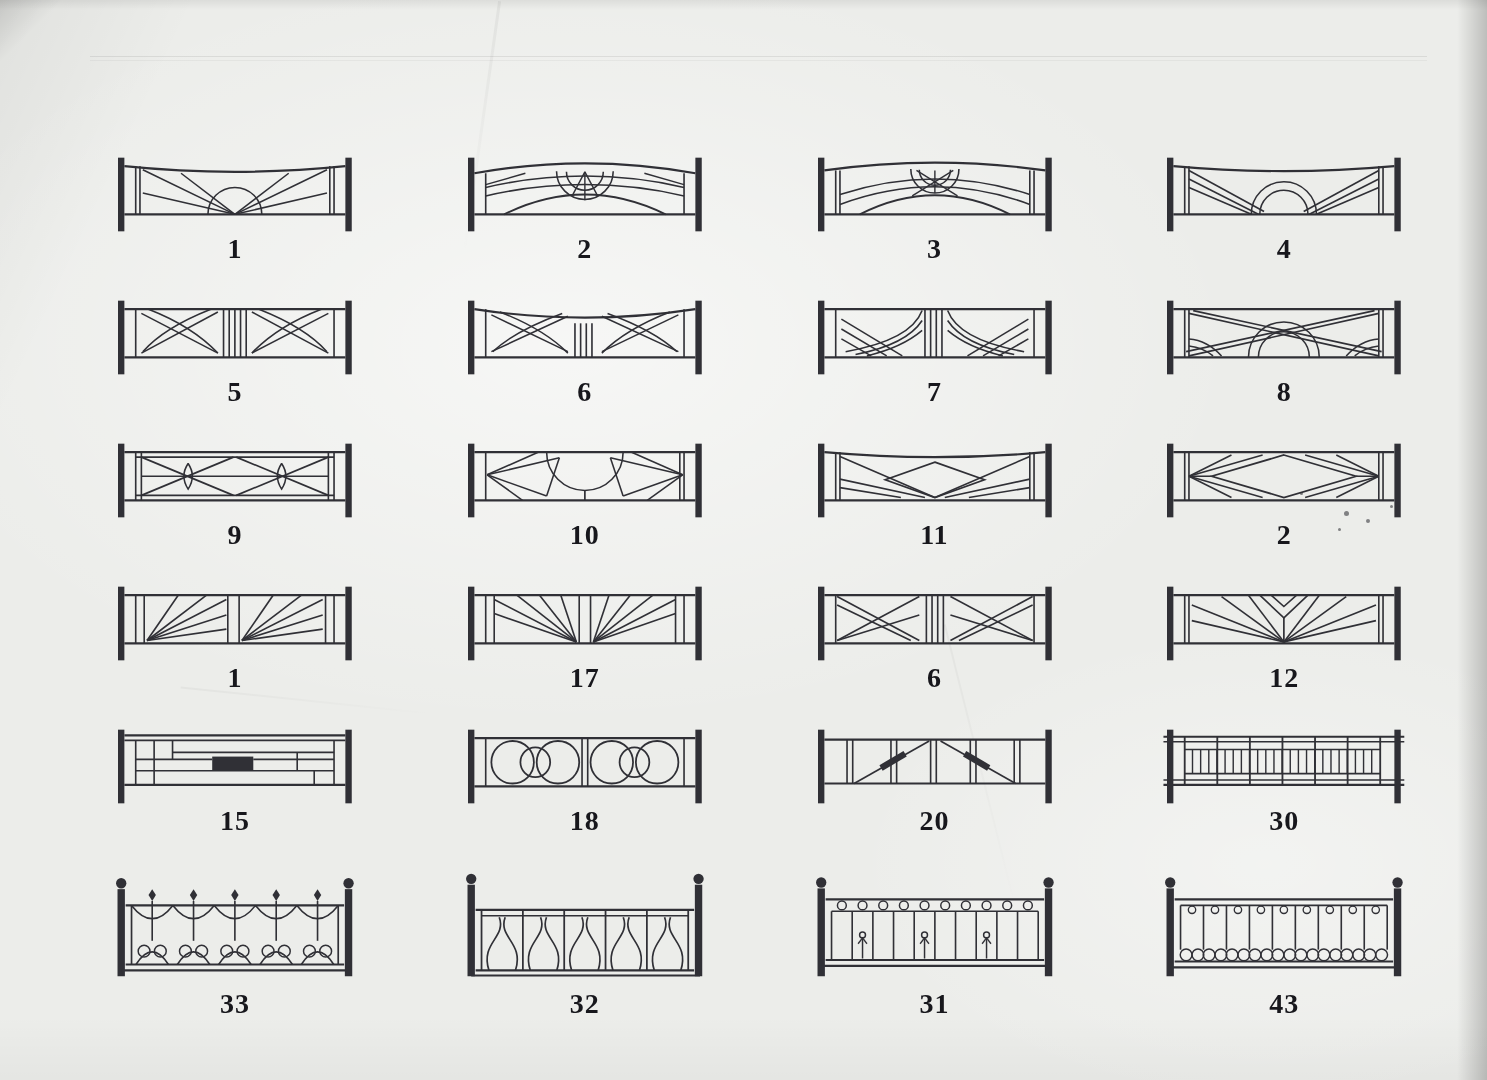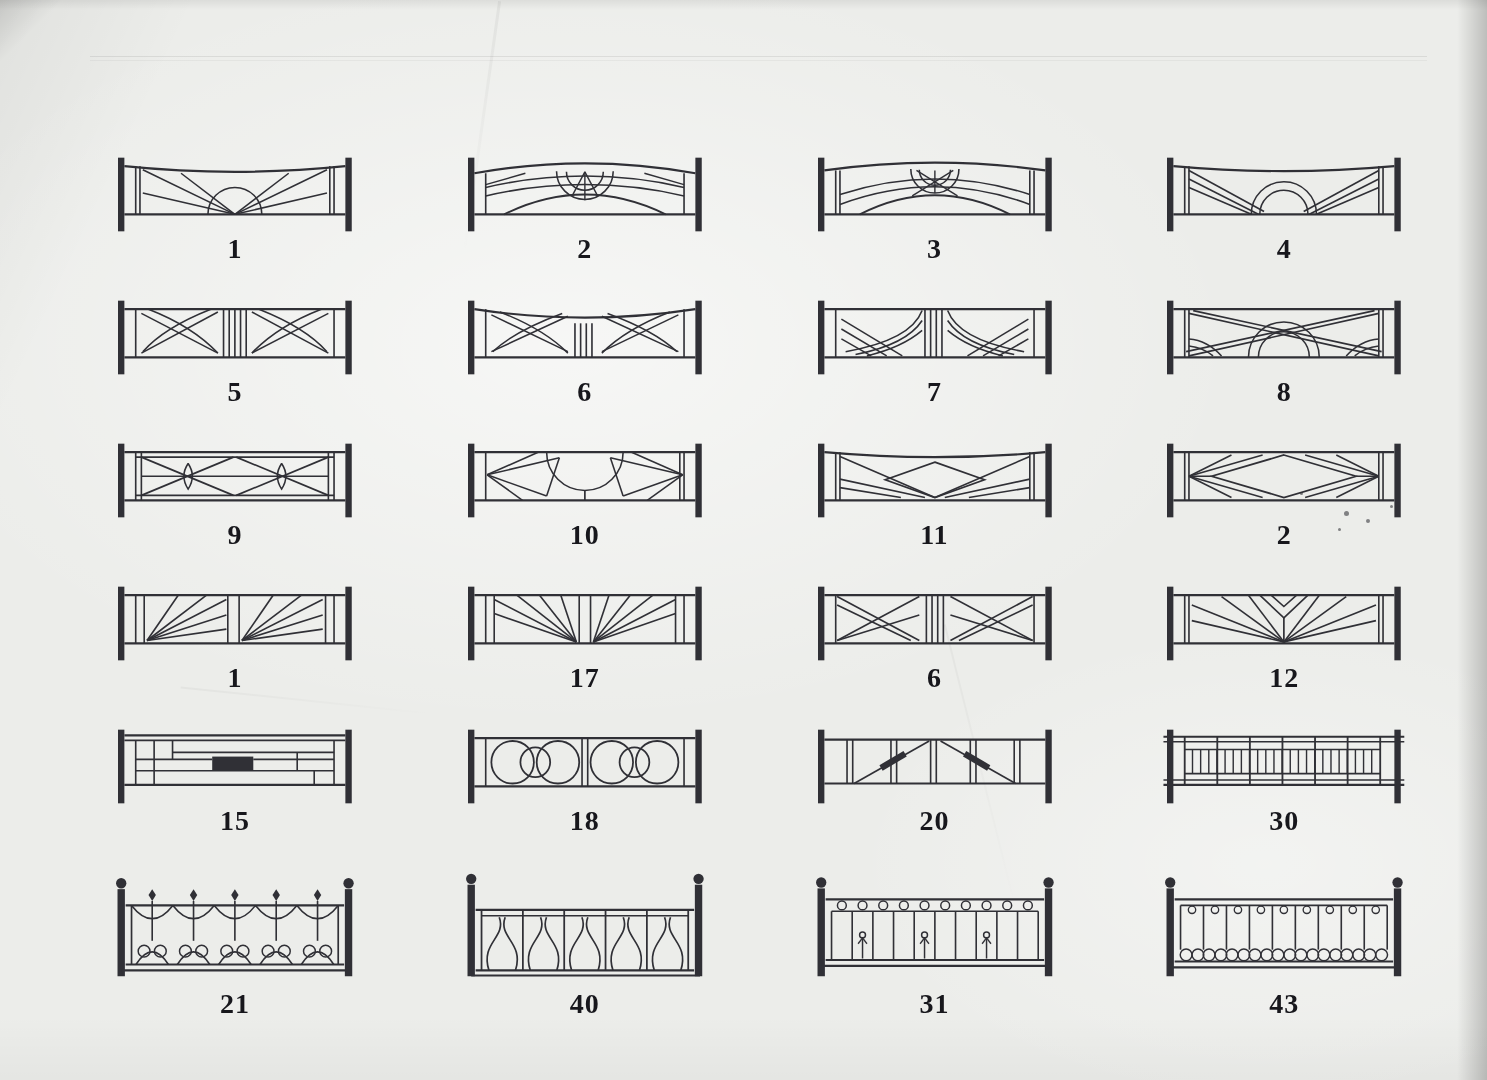--- a/index.html
+++ b/index.html
@@ -586,21 +586,21 @@
           <circle cx="225" cy="114" r="8" fill="none" stroke="#303036" stroke-width="2"></circle>
           <circle cx="247" cy="114" r="8" fill="none" stroke="#303036" stroke-width="2"></circle>
           <path d="M214,132 Q236,98 258,132" fill="none" stroke="#303036" stroke-width="2.2"></path>
           <path d="M264,52 Q292,88 320,52" fill="none" stroke="#303036" stroke-width="2.2"></path>
           <line x1="292" y1="46" x2="292" y2="100" stroke="#303036" stroke-width="2.2"></line>
           <path d="M292,30 l5,8 l-5,8 l-5,-8 Z" fill="#303036" stroke="none" stroke-width="2.2"></path>
           <circle cx="281" cy="114" r="8" fill="none" stroke="#303036" stroke-width="2"></circle>
           <circle cx="303" cy="114" r="8" fill="none" stroke="#303036" stroke-width="2"></circle>
           <path d="M270,132 Q292,98 314,132" fill="none" stroke="#303036" stroke-width="2.2"></path>
         </svg>
-      <figcaption class="num">21</figcaption>
+      <figcaption class="num">33</figcaption>
     </figure>
     <figure class="cell">
       <svg class="art" viewBox="0 0 360 170">
           <circle cx="26" cy="16" r="7" fill="#303036" stroke="none" stroke-width="2.2"></circle>
           <rect x="21" y="24" width="10" height="124" fill="#303036"></rect>
           <circle cx="334" cy="16" r="7" fill="#303036" stroke="none" stroke-width="2.2"></circle>
           <rect x="329" y="24" width="10" height="124" fill="#303036"></rect>
           <line x1="32" y1="58" x2="328" y2="58" stroke="#303036" stroke-width="3"></line>
           <line x1="40" y1="66" x2="320" y2="66" stroke="#303036" stroke-width="2.2"></line>
           <line x1="32" y1="140" x2="328" y2="140" stroke="#303036" stroke-width="3"></line>
@@ -615,21 +615,21 @@
           <path d="M86,140 C98,102 62,96 72,68" fill="none" stroke="#303036" stroke-width="2.3"></path>
           <path d="M106,140 C94,102 130,96 120,68" fill="none" stroke="#303036" stroke-width="2.3"></path>
           <path d="M142,140 C154,102 118,96 128,68" fill="none" stroke="#303036" stroke-width="2.3"></path>
           <path d="M162,140 C150,102 186,96 176,68" fill="none" stroke="#303036" stroke-width="2.3"></path>
           <path d="M198,140 C210,102 174,96 184,68" fill="none" stroke="#303036" stroke-width="2.3"></path>
           <path d="M218,140 C206,102 242,96 232,68" fill="none" stroke="#303036" stroke-width="2.3"></path>
           <path d="M254,140 C266,102 230,96 240,68" fill="none" stroke="#303036" stroke-width="2.3"></path>
           <path d="M274,140 C262,102 298,96 288,68" fill="none" stroke="#303036" stroke-width="2.3"></path>
           <path d="M310,140 C322,102 286,96 296,68" fill="none" stroke="#303036" stroke-width="2.3"></path>
         </svg>
-      <figcaption class="num">40</figcaption>
+      <figcaption class="num">32</figcaption>
     </figure>
     <figure class="cell">
       <svg class="art" viewBox="0 0 360 170">
           <circle cx="26" cy="21" r="7" fill="#303036" stroke="none" stroke-width="2.2"></circle>
           <rect x="21" y="29" width="10" height="119" fill="#303036"></rect>
           <circle cx="334" cy="21" r="7" fill="#303036" stroke="none" stroke-width="2.2"></circle>
           <rect x="329" y="29" width="10" height="119" fill="#303036"></rect>
           <line x1="32" y1="44" x2="328" y2="44" stroke="#303036" stroke-width="3"></line>
           <line x1="40" y1="60" x2="320" y2="60" stroke="#303036" stroke-width="2.2"></line>
           <line x1="32" y1="126" x2="328" y2="126" stroke="#303036" stroke-width="2.6"></line>

